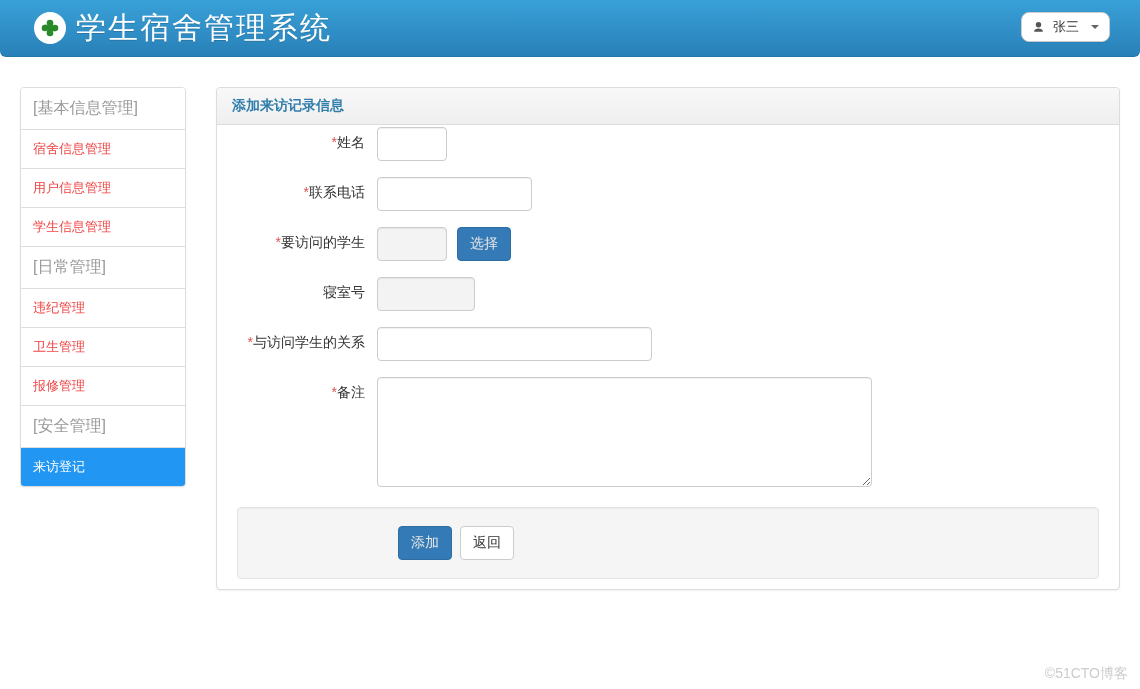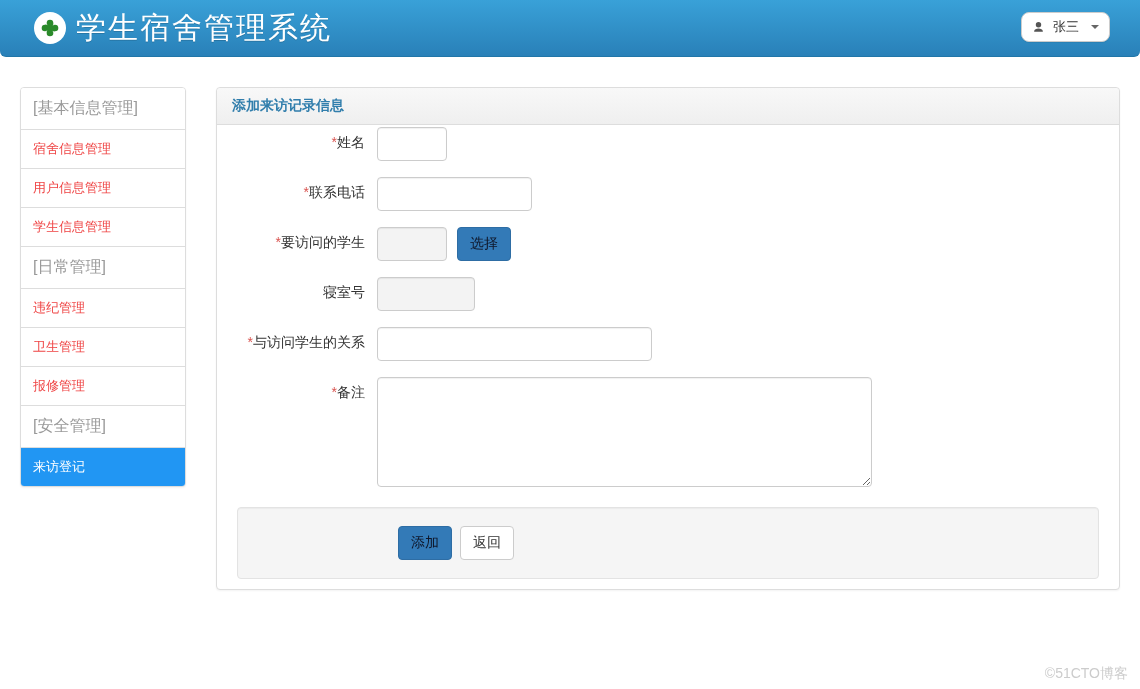--- a/index.html
+++ b/index.html
@@ -143,21 +143,21 @@
       padding: 6px 12px;
       border-radius: 4px;
       font-size: 14px;
       cursor: pointer;
       border: 1px solid transparent;
       line-height: 1.4;
     }
     .btn-primary {
       background: #337ab7;
       border-color: #2e6da4;
-      color: #0f172a;
+      color: #e5e5e5;
     }
     .btn-default {
       background: #fff;
       border-color: #ccc;
       color: #333;
     }
     .well {
       margin-top: 20px;
       padding: 18px 20px 18px 160px;
       background: #f5f5f5;

